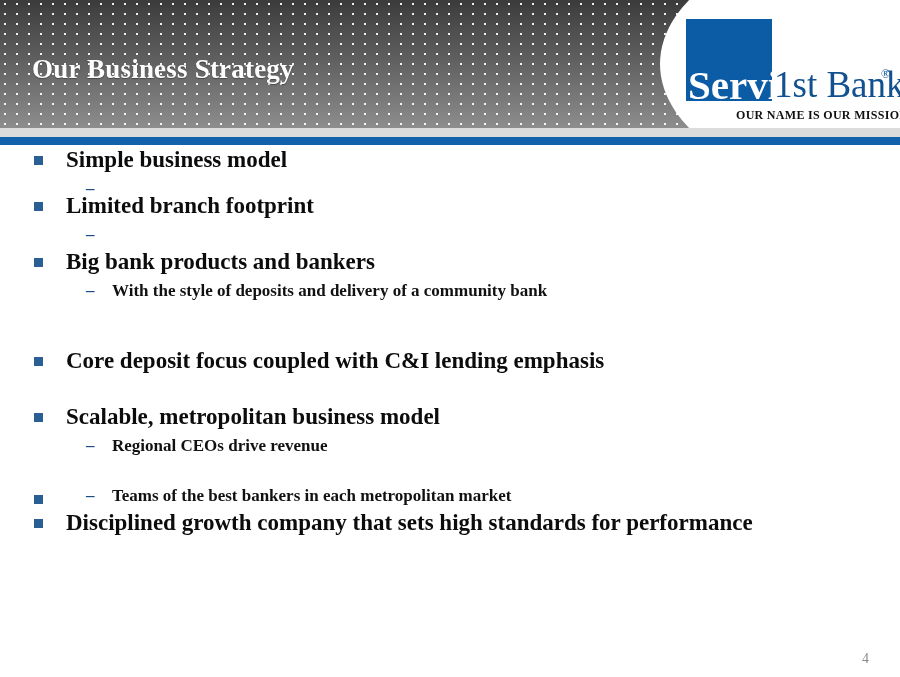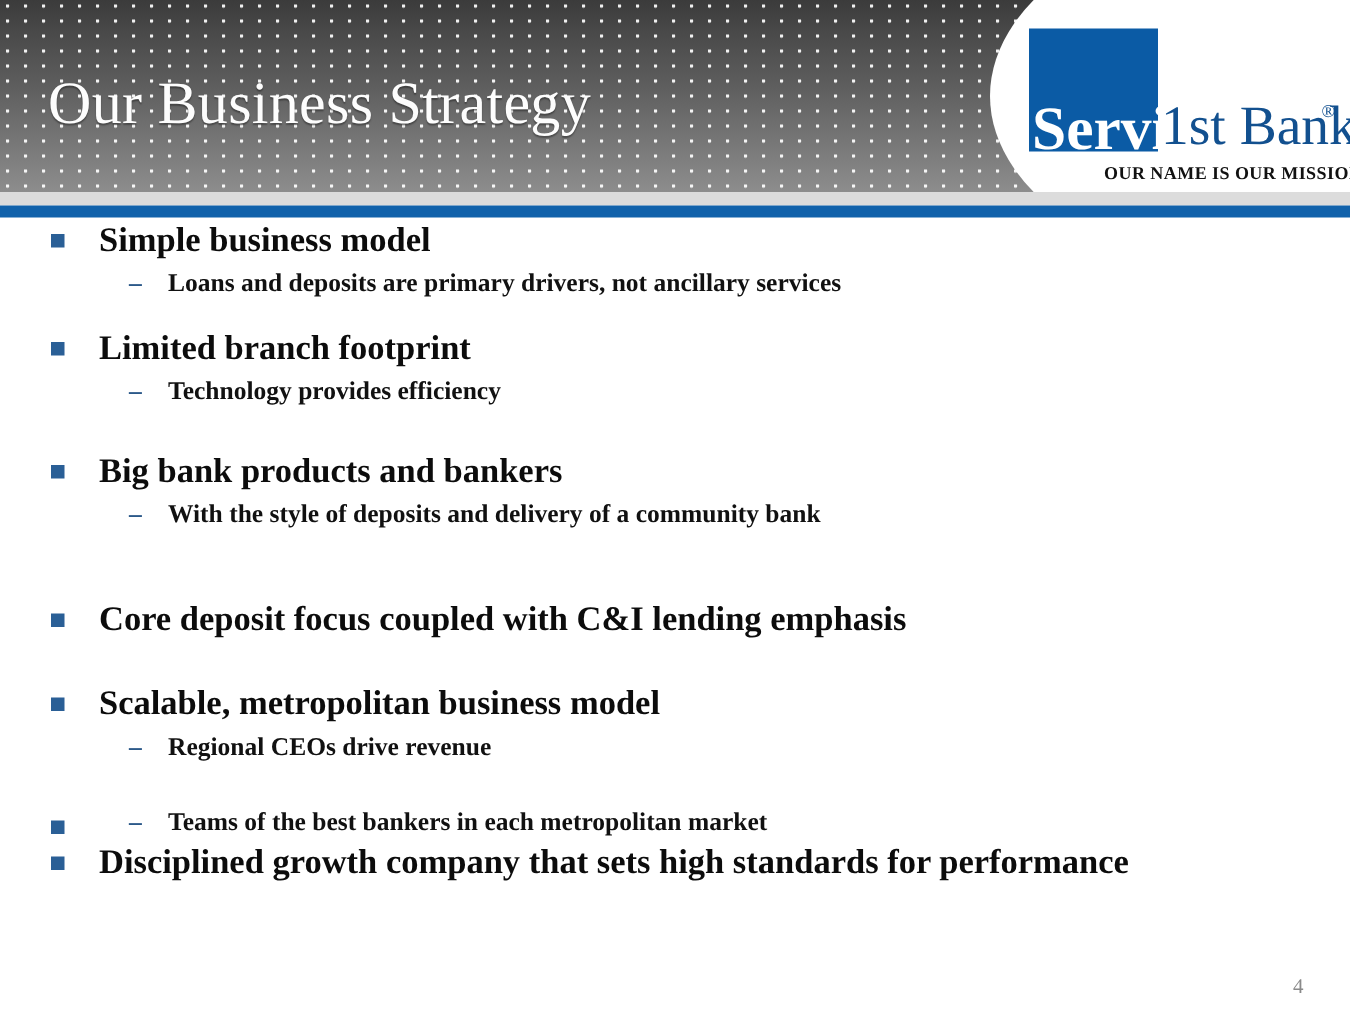--- a/index.html
+++ b/index.html
@@ -37,24 +37,24 @@
     background-image:
       radial-gradient(circle at 1px 1px, rgba(255,255,255,0.92) 1.1px, rgba(255,255,255,0) 1.4px);
     background-size: 12px 10px;
     background-position: 4px 3px;
     pointer-events: none;
   }
   .header-title {
     position: absolute;
     left: 32px;
     top: 49px;
-    font-size: 40px;
+    font-size: 27px;
     line-height: 40px;
     color: #fdfdfd;
-    font-weight: 400;
+    font-weight: 700;
     letter-spacing: 0.2px;
     white-space: nowrap;
     text-shadow: 0 1px 1px rgba(0,0,0,0.35);
   }
   
   .header-ellipse {
     position: absolute;
     left: 660px;
     top: -62px;
     width: 420px;
@@ -246,32 +246,30 @@
 
   <div class="body">
 
     <div class="bullet-group">
       <div class="b1">
         <span class="b1-marker"></span>
         <span>Simple business model</span>
       </div>
       <div class="b2">
         <span class="b2-marker">–</span>
-        <span>Loans and deposits are primary drivers, not ancillary services</span>
       </div>
     </div>
 
     <div class="bullet-group" style="margin-top:16px">
       <div class="b1">
         <span class="b1-marker"></span>
         <span>Limited branch footprint</span>
       </div>
       <div class="b2">
         <span class="b2-marker">–</span>
-        <span>Technology provides efficiency</span>
       </div>
     </div>
 
     <div class="bullet-group" style="margin-top:26px">
       <div class="b1">
         <span class="b1-marker"></span>
         <span>Big bank products and bankers</span>
       </div>
       <div class="b2">
         <span class="b2-marker">–</span>

